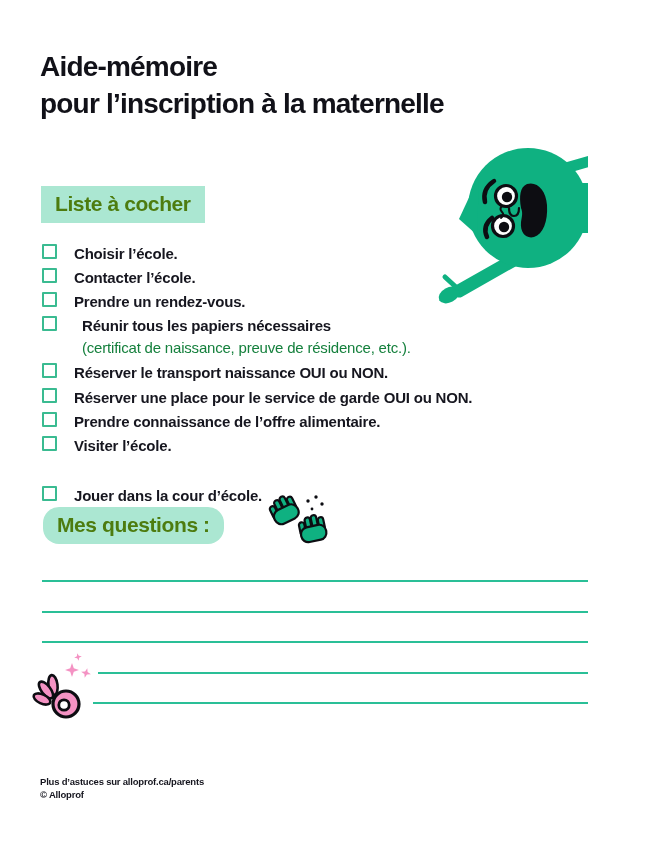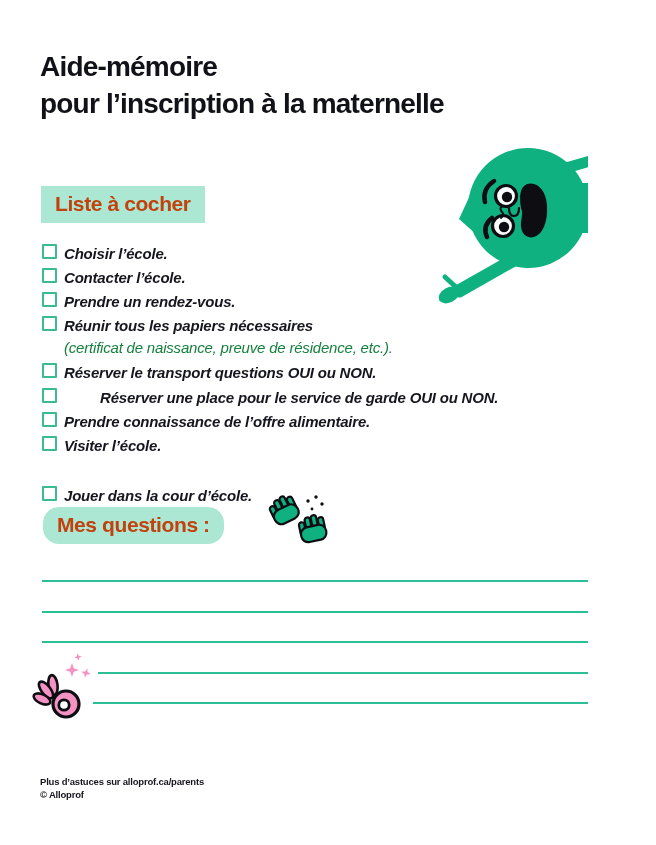--- a/index.html
+++ b/index.html
@@ -12,28 +12,28 @@
   }
   *{margin:0;padding:0;box-sizing:border-box;}
   html,body{background:#fff;}
   body{font-family:"Liberation Sans",sans-serif;color:var(--ink);}
   .page{position:relative;width:588px;height:845px;background:#ffffff;overflow:hidden;}
 
   .title{position:absolute;left:40px;top:48px;font-size:28px;font-weight:800;
          letter-spacing:-0.8px;line-height:37px;color:#111118;}
 
   .badge{position:absolute;background:var(--mint);font-weight:800;font-size:21px;
-         letter-spacing:-0.4px;color:#c2410c;padding:6px 14px 7px 14px;}
+         letter-spacing:-0.4px;color:#4d7c0f;padding:6px 14px 7px 14px;}
   .badge-liste{left:41px;top:186px;}
   .badge-questions{left:43px;top:507px;border-radius:16px;}
 
   .check-row{position:absolute;left:42px;display:flex;align-items:flex-start;}
   .checkbox{width:15px;height:15px;border:2px solid var(--check-border);
             border-radius:1px;background:#fff;flex:0 0 auto;margin-top:2px;}
-  .check-texts{margin-left:7px;display:flex;flex-direction:column;font-style:italic;}
+  .check-texts{margin-left:17px;display:flex;flex-direction:column;}
   .check-label{font-size:15px;font-weight:700;letter-spacing:-0.2px;line-height:23px;color:#16161f;}
   .check-note{font-size:15px;font-weight:400;letter-spacing:-0.2px;line-height:22px;color:#15803d;}
 
   .q-line{position:absolute;height:2px;background:var(--line-teal);}
 
   .mascot{position:absolute;left:425px;top:130px;}
   .claps{position:absolute;left:258px;top:488px;}
   .okhand{position:absolute;left:28px;top:646px;}
 
   .fill-green{fill:var(--brand-green);}
@@ -98,34 +98,34 @@
         <span class="check-texts">
           <span class="check-label">Contacter l’école.</span>
         </span>
       </div>
       <div class="check-row" style="top: 290px;">
         <span class="checkbox"></span>
         <span class="check-texts">
           <span class="check-label">Prendre un rendez-vous.</span>
         </span>
       </div>
-      <div class="check-row" style="top: 314px;">
+      <div class="check-row" style="top: 314px; gap: 8px;">
         <span class="checkbox"></span>
         <span class="check-texts">
           <span class="check-label">Réunir tous les papiers nécessaires</span>
           <span class="check-note">(certificat de naissance, preuve de résidence, etc.).</span>
         </span>
       </div>
       <div class="check-row" style="top: 361px;">
         <span class="checkbox"></span>
         <span class="check-texts">
-          <span class="check-label">Réserver le transport questions OUI ou NON.</span>
+          <span class="check-label">Réserver le transport naissance OUI ou NON.</span>
         </span>
       </div>
-      <div class="check-row" style="top: 386px; gap: 36px;">
+      <div class="check-row" style="top: 386px;">
         <span class="checkbox"></span>
         <span class="check-texts">
           <span class="check-label">Réserver une place pour le service de garde OUI ou NON.</span>
         </span>
       </div>
       <div class="check-row" style="top: 410px;">
         <span class="checkbox"></span>
         <span class="check-texts">
           <span class="check-label">Prendre connaissance de l’offre alimentaire.</span>
         </span>

